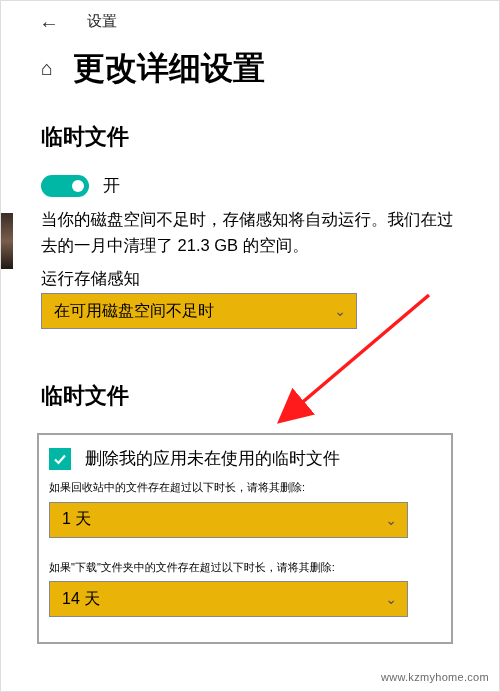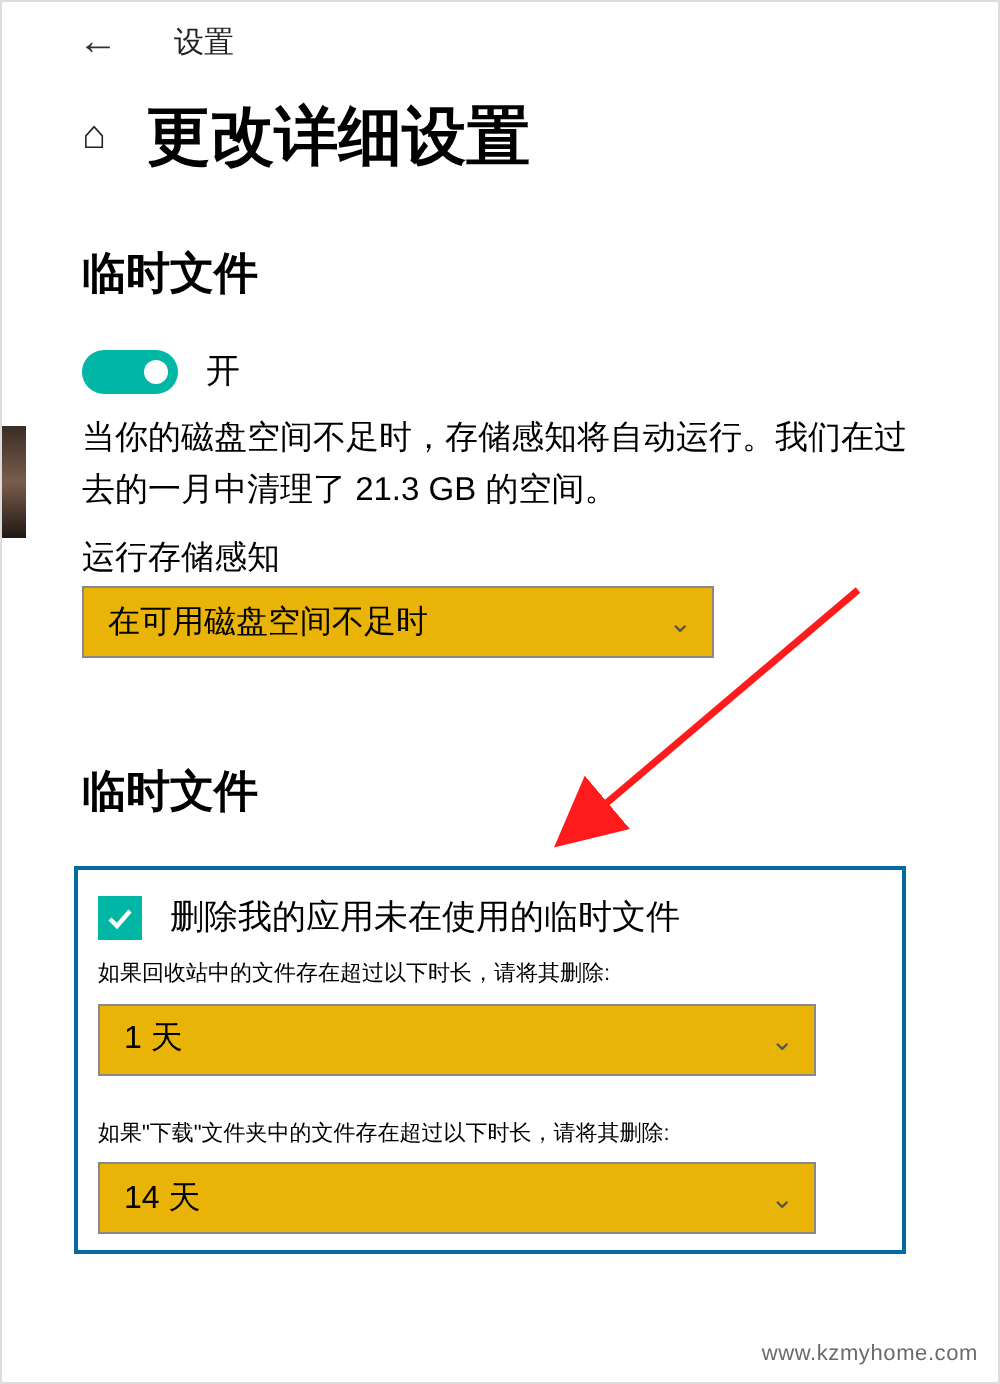--- a/index.html
+++ b/index.html
@@ -107,23 +107,23 @@
     padding: 0 10px 0 12px;
     font-size: 16px;
     background: #eab308;
   }
   .chevron {
     font-size: 14px;
     color: #555;
   }
   .spacer-large { height: 52px; }
   .red-box {
-    border: 2px solid #0369a1;
+    border: 2px solid #a3a3a3;
     margin: 6px 46px 0 28px;
-    padding: 12px 4px 8px 4px;
+    padding: 12px 4px 25px 4px;
   }
   .checkbox-row {
     display: flex;
     align-items: center;
     padding-left: 6px;
     margin-bottom: 10px;
   }
   .checkbox {
     width: 22px;
     height: 22px;

